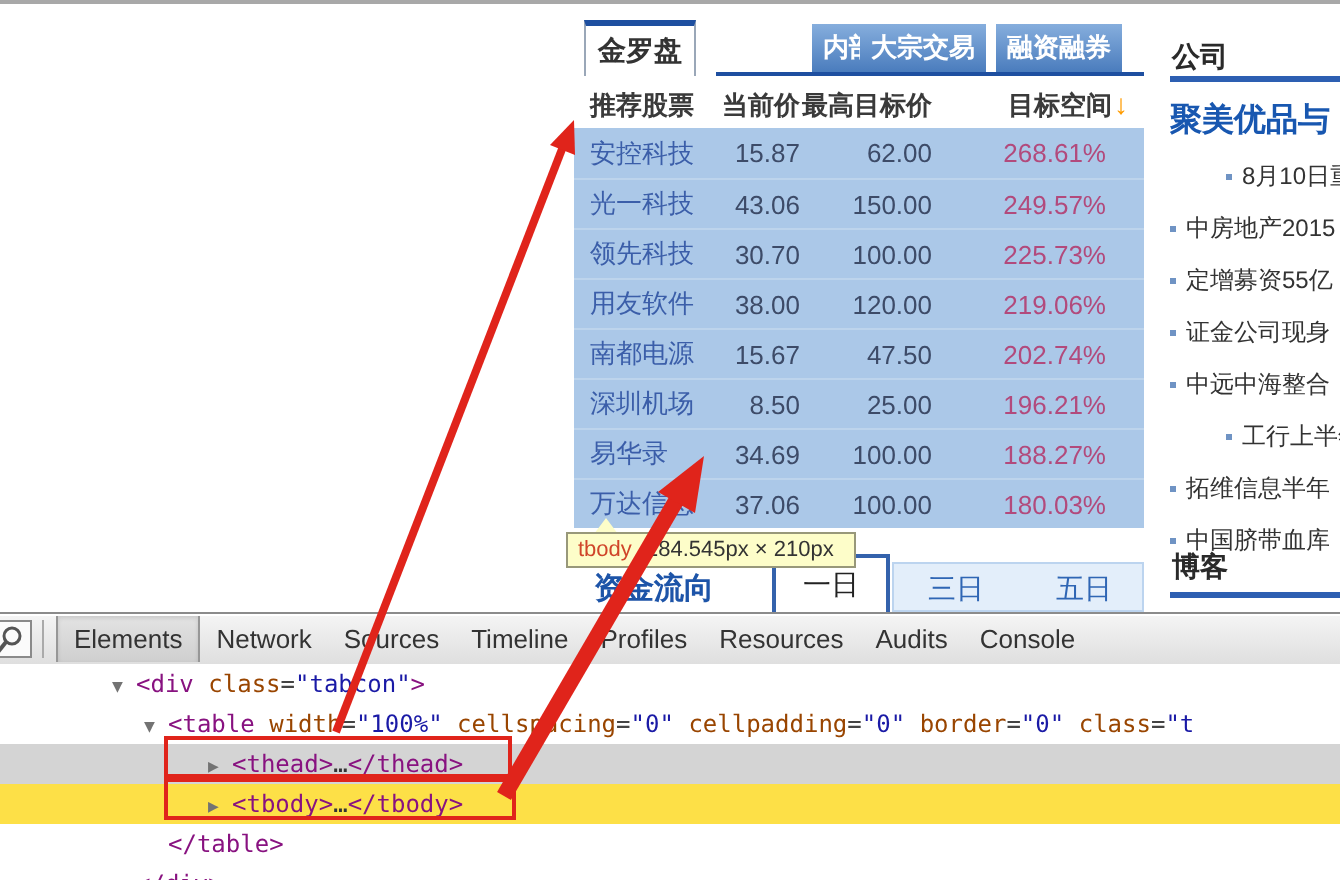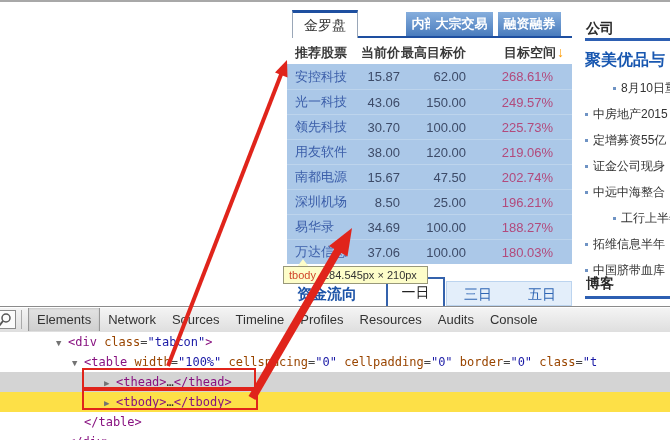--- a/index.html
+++ b/index.html
@@ -5,23 +5,23 @@
   * { margin:0; padding:0; box-sizing:border-box; }
   html,body { background:#fff; }
   body { font-family:"Liberation Sans", sans-serif; }
   #screen { position:relative; width:670px; height:440px; overflow:hidden; background:#fff; }
 
   
   .top-divider { position:absolute; left:0; top:0; width:670px; height:2px; background:#a8a8a8; }
 
   
   .tabbar { position:absolute; left:0; top:0; width:670px; height:40px; }
-  .tab-active { position:absolute; left:292px; top:10px; width:66px; height:28px;
+  .tab-active { position:absolute; left:292px; top:10px; width:56px; height:28px;
     background:#fff; border-top:3px solid #1e4fa0; border-left:1px solid #9aa7b8; border-right:1px solid #9aa7b8;
-    font-size:14px; font-weight:normal; color:#333; text-align:center; line-height:25px; z-index:2; }
+    font-size:14px; font-weight:bold; color:#333; text-align:center; line-height:25px; z-index:2; }
   .tab-blue { position:absolute; top:12px; height:24px; width:63px;
     background:linear-gradient(#86aedd,#4a7cbd); color:#fff; font-size:13px; font-weight:bold;
     text-align:center; line-height:24px; }
   .tabbar-underline { position:absolute; left:358px; top:36px; width:214px; height:2px; background:#1e4fa0; }
 
   
   .stock-table { position:absolute; left:287px; top:42px; width:285px; }
   .trow { display:grid; grid-template-columns:65px 48px 66px 106px; align-items:center; }
   .thead-row { height:22px; font-size:13px; font-weight:bold; color:#3a3a3a; background:#fff; }
   .thead-row .h1 { padding-left:8px; }

